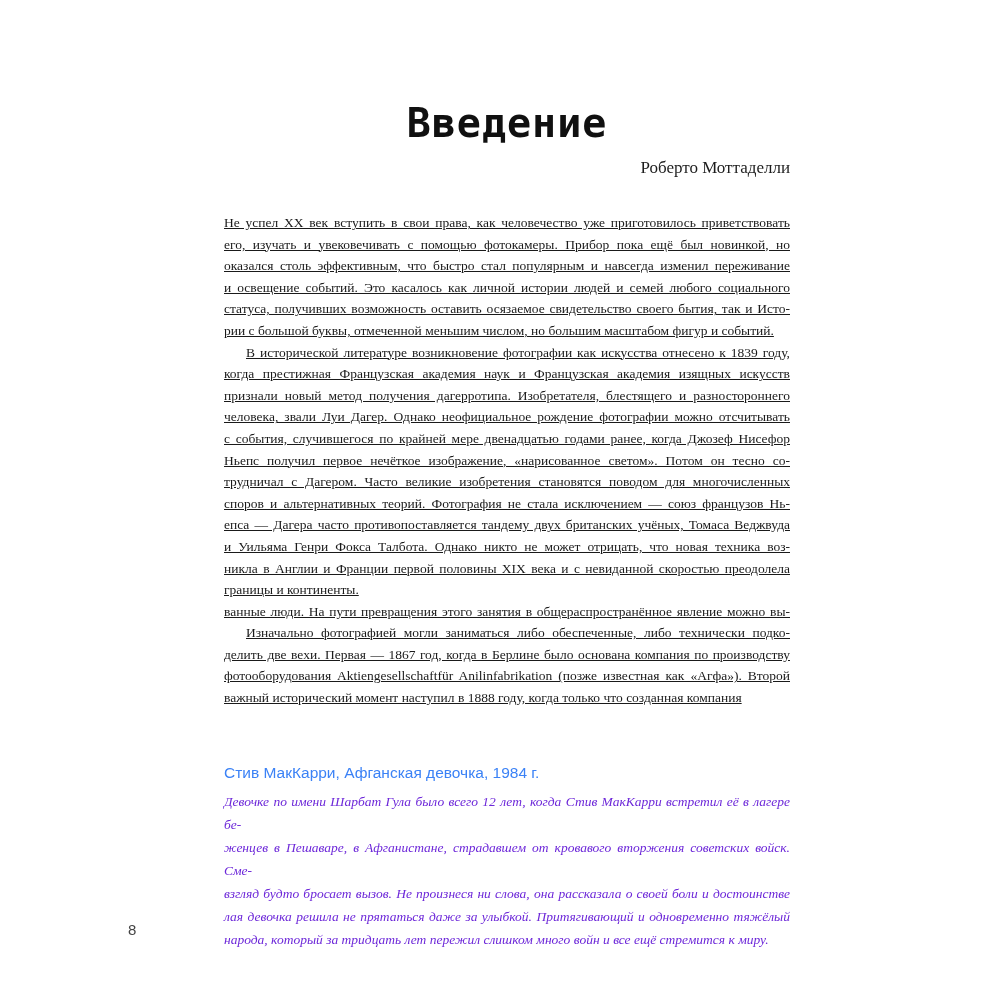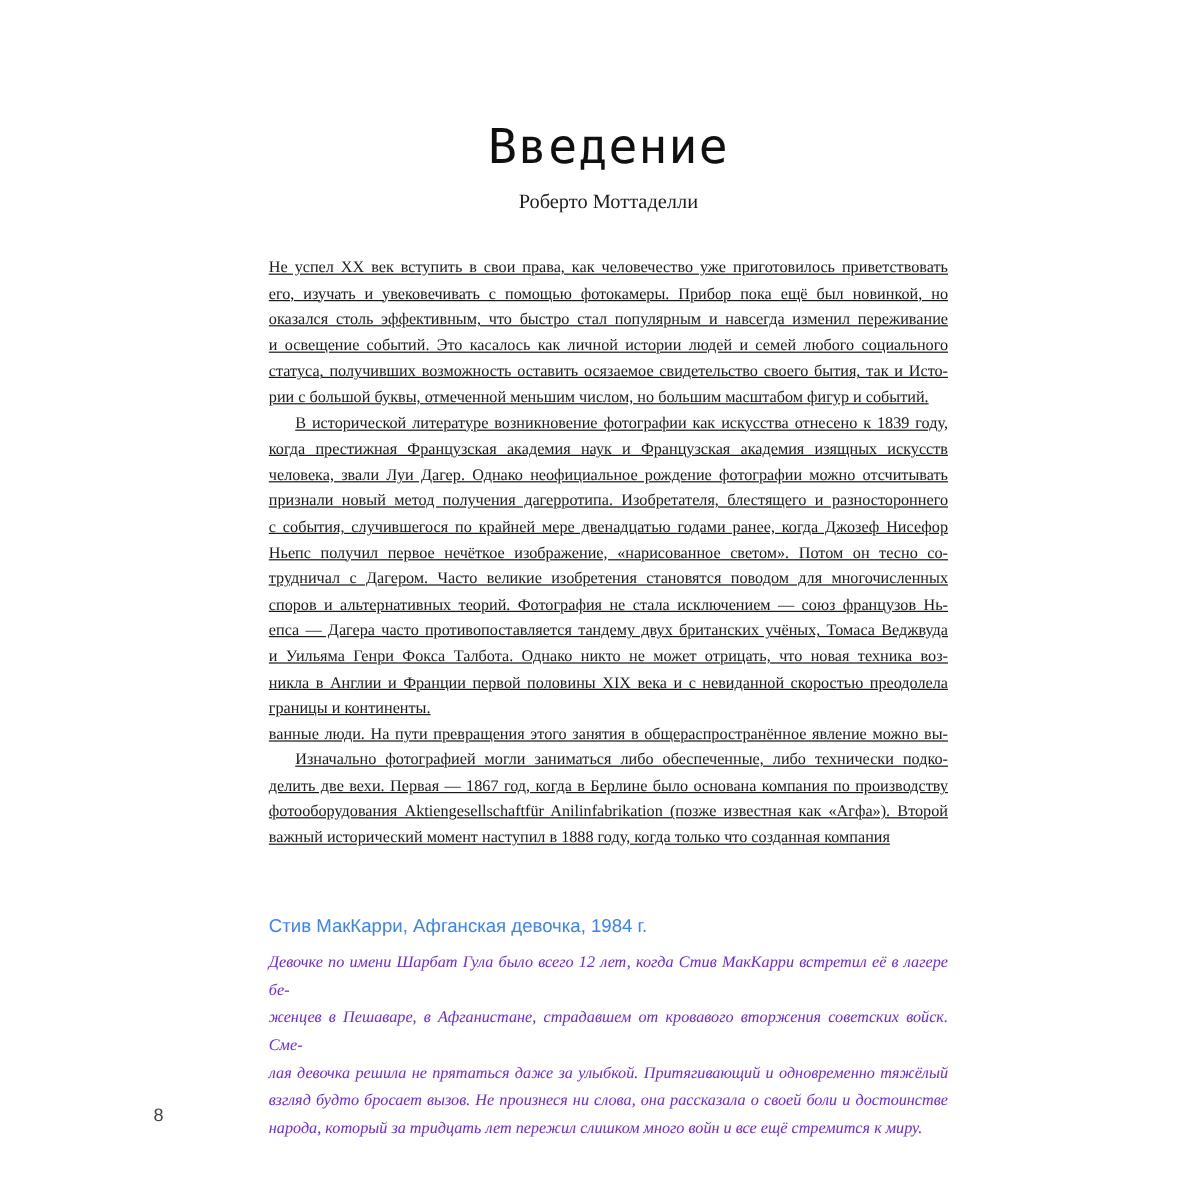--- a/index.html
+++ b/index.html
@@ -15,31 +15,31 @@
     overflow: hidden;
     color: #1c1c1c;
   }
   .title {
     position: absolute;
     left: 224px;
     width: 566px;
     top: 100px;
     text-align: center;
     font-family: "DejaVu Sans Mono", monospace;
-    font-weight: normal;
+    font-weight: bold;
     font-size: 40px;
     letter-spacing: 1px;
     color: #101010;
   }
   .author {
     position: absolute;
     left: 224px;
     width: 566px;
     top: 158px;
-    text-align: center;
+    text-align: right;
     font-family: "Liberation Serif", serif;
     font-size: 17px;
     color: #1c1c1c;
   }
   .body-block {
     position: absolute;
     left: 224px;
     width: 566px;
     top: 212px;
     font-family: "Liberation Serif", serif;
@@ -106,42 +106,42 @@
 
   <div class="body-block">
       <div class="body-line">Не успел XX век вступить в свои права, как человечество уже приготовилось приветствовать</div>
       <div class="body-line">его, изучать и увековечивать с помощью фотокамеры. Прибор пока ещё был новинкой, но</div>
       <div class="body-line">оказался столь эффективным, что быстро стал популярным и навсегда изменил переживание</div>
       <div class="body-line">и освещение событий. Это касалось как личной истории людей и семей любого социального</div>
       <div class="body-line">статуса, получивших возможность оставить осязаемое свидетельство своего бытия, так и Исто-</div>
       <div class="body-line last">рии с большой буквы, отмеченной меньшим числом, но большим масштабом фигур и событий.</div>
       <div class="body-line indent">В исторической литературе возникновение фотографии как искусства отнесено к 1839 году,</div>
       <div class="body-line">когда престижная Французская академия наук и Французская академия изящных искусств</div>
+      <div class="body-line">признали новый метод получения дагерротипа. Изобретателя, блестящего и разностороннего</div>
       <div class="body-line">человека, звали Луи Дагер. Однако неофициальное рождение фотографии можно отсчитывать</div>
-      <div class="body-line">признали новый метод получения дагерротипа. Изобретателя, блестящего и разностороннего</div>
       <div class="body-line">с события, случившегося по крайней мере двенадцатью годами ранее, когда Джозеф Нисефор</div>
       <div class="body-line">Ньепс получил первое нечёткое изображение, «нарисованное светом». Потом он тесно со-</div>
       <div class="body-line">трудничал с Дагером. Часто великие изобретения становятся поводом для многочисленных</div>
       <div class="body-line">споров и альтернативных теорий. Фотография не стала исключением — союз французов Нь-</div>
       <div class="body-line">епса — Дагера часто противопоставляется тандему двух британских учёных, Томаса Веджвуда</div>
       <div class="body-line">и Уильяма Генри Фокса Талбота. Однако никто не может отрицать, что новая техника воз-</div>
       <div class="body-line">никла в Англии и Франции первой половины XIX века и с невиданной скоростью преодолела</div>
       <div class="body-line last">границы и континенты.</div>
       <div class="body-line">ванные люди. На пути превращения этого занятия в общераспространённое явление можно вы-</div>
       <div class="body-line indent">Изначально фотографией могли заниматься либо обеспеченные, либо технически подко-</div>
       <div class="body-line">делить две вехи. Первая — 1867 год, когда в Берлине было основана компания по производству</div>
       <div class="body-line">фотооборудования Aktiengesellschaftfür Anilinfabrikation (позже известная как «Агфа»). Второй</div>
       <div class="body-line last">важный исторический момент наступил в 1888 году, когда только что созданная компания</div>
     </div>
 
   <div class="caption-heading">Стив МакКарри, Афганская девочка, 1984 г.</div>
 
   <div class="caption-block">
       <div class="caption-line">Девочке по имени Шарбат Гула было всего 12 лет, когда Стив МакКарри встретил её в лагере бе-</div>
       <div class="caption-line">женцев в Пешаваре, в Афганистане, страдавшем от кровавого вторжения советских войск. Сме-</div>
+      <div class="caption-line">взгляд будто бросает вызов. Не произнеся ни слова, она рассказала о своей боли и достоинстве</div>
       <div class="caption-line">лая девочка решила не прятаться даже за улыбкой. Притягивающий и одновременно тяжёлый</div>
-      <div class="caption-line">взгляд будто бросает вызов. Не произнеся ни слова, она рассказала о своей боли и достоинстве</div>
       <div class="caption-line last">народа, который за тридцать лет пережил слишком много войн и все ещё стремится к миру.</div>
     </div>
 
   <div class="page-number">8</div>
 
 </div>
 
 </body></html>

